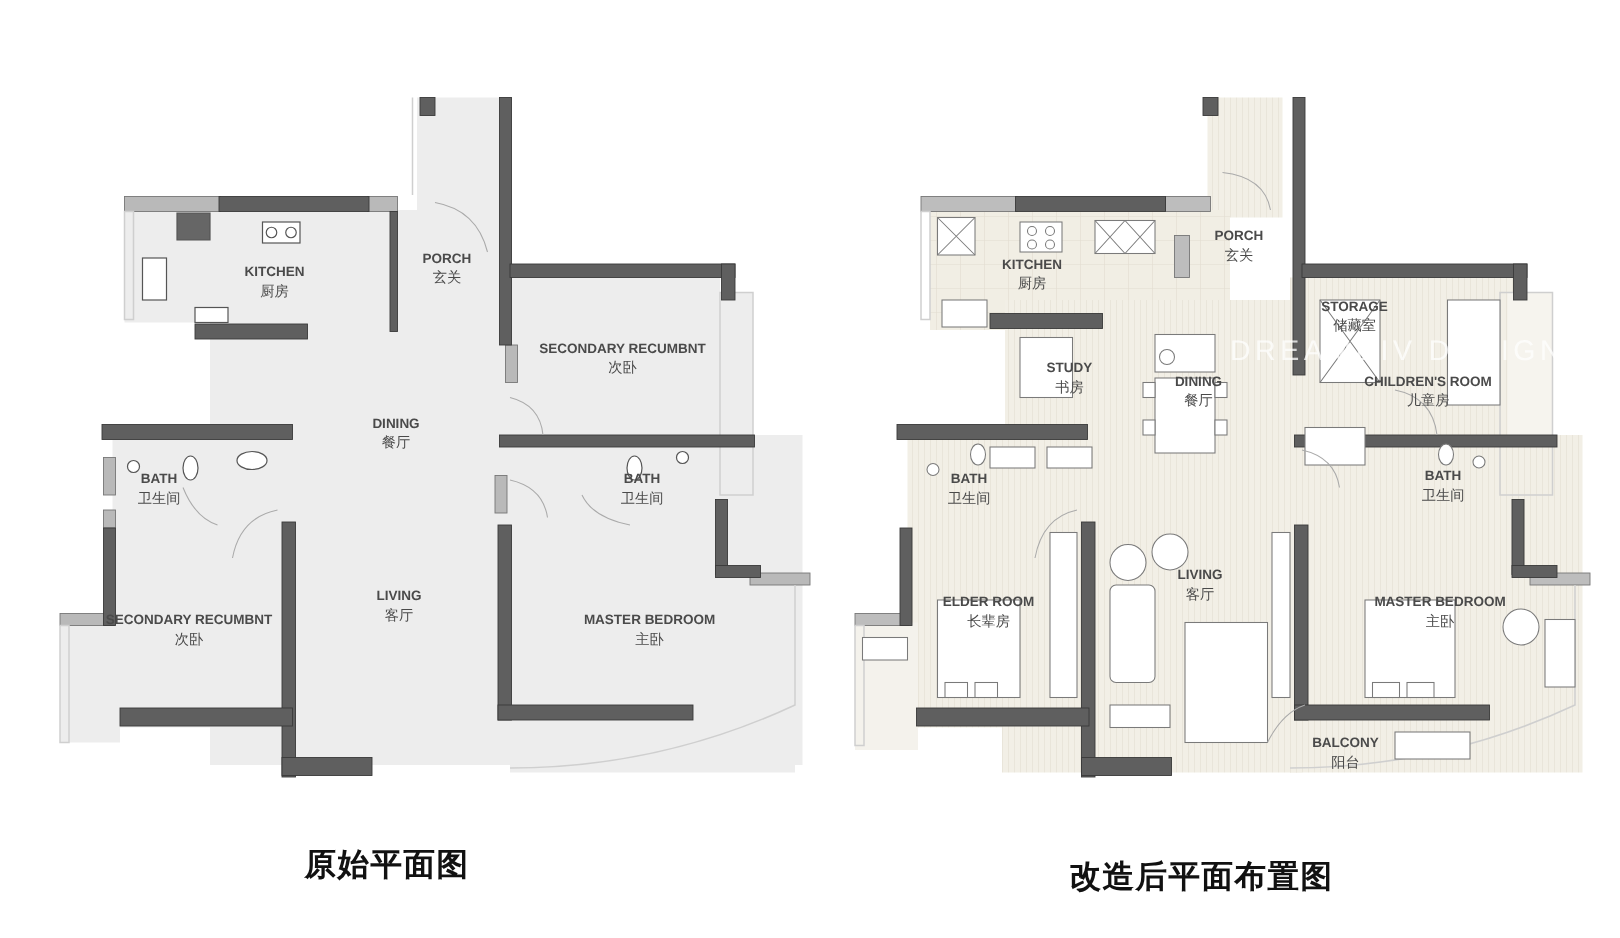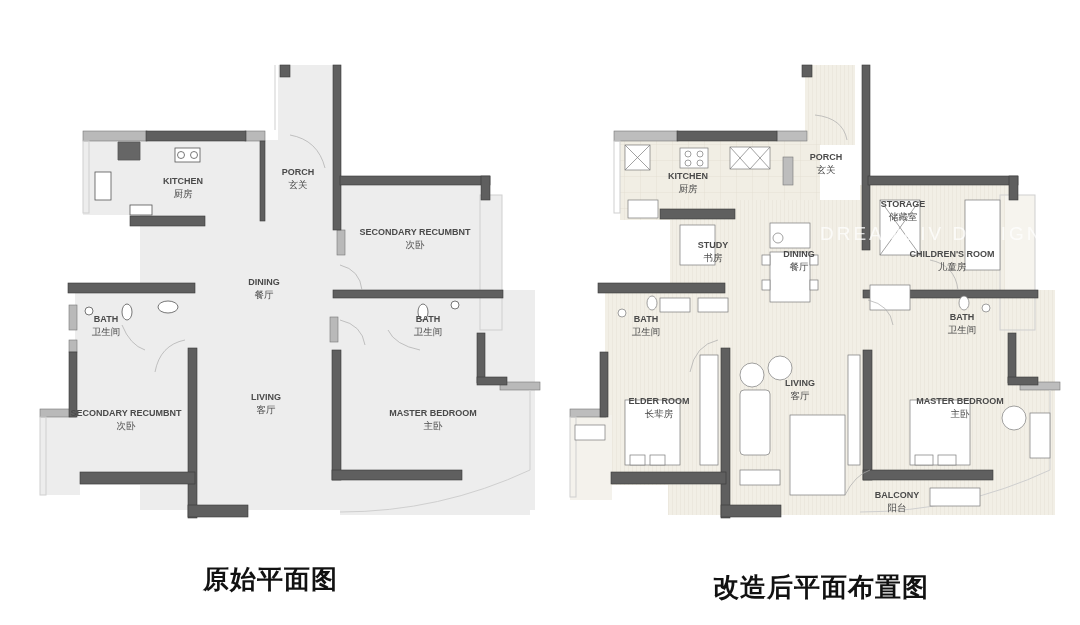--- a/index.html
+++ b/index.html
@@ -1,21 +1,21 @@
 <!DOCTYPE html>
 <html><head>
 <meta charset="utf-8">
 <style>
   html, body { margin:0; padding:0; background:#ffffff; }
   body { width:1080px; height:625px; position:relative; overflow:hidden;
          font-family:"Liberation Sans", sans-serif; }
   svg { position:absolute; left:0; top:0; }
   .room-label { font-family:"Liberation Sans", sans-serif; font-weight:bold; font-size:9px; fill:#4a4a4a; text-anchor:middle; }
   .room-label-cn { font-family:"DejaVu Sans", sans-serif; font-size:9.5px; fill:#4a4a4a; text-anchor:middle; }
-  .caption { position:absolute; font-family:"DejaVu Sans", sans-serif; font-weight:bold; font-size:26px; color:#111; letter-spacing:1px; }
+  .caption { position:absolute; font-family:"DejaVu Sans", sans-serif; font-weight:bold; font-size:21px; color:#111; letter-spacing:1px; }
   .watermark { font-family:"Liberation Sans", sans-serif; font-size:19px; fill:#ffffff; opacity:0.75; letter-spacing:3px; }
 </style>
 </head>
 <body>
 
 <svg width="1080" height="625" viewBox="0 0 1080 625">
   <defs>
     <pattern id="wood" width="4" height="10" patternUnits="userSpaceOnUse">
       <rect width="4" height="10" fill="#f2efe6"></rect>
       <line x1="0" y1="0" x2="0" y2="10" stroke="#e4dfd2" stroke-width="0.8"></line>

